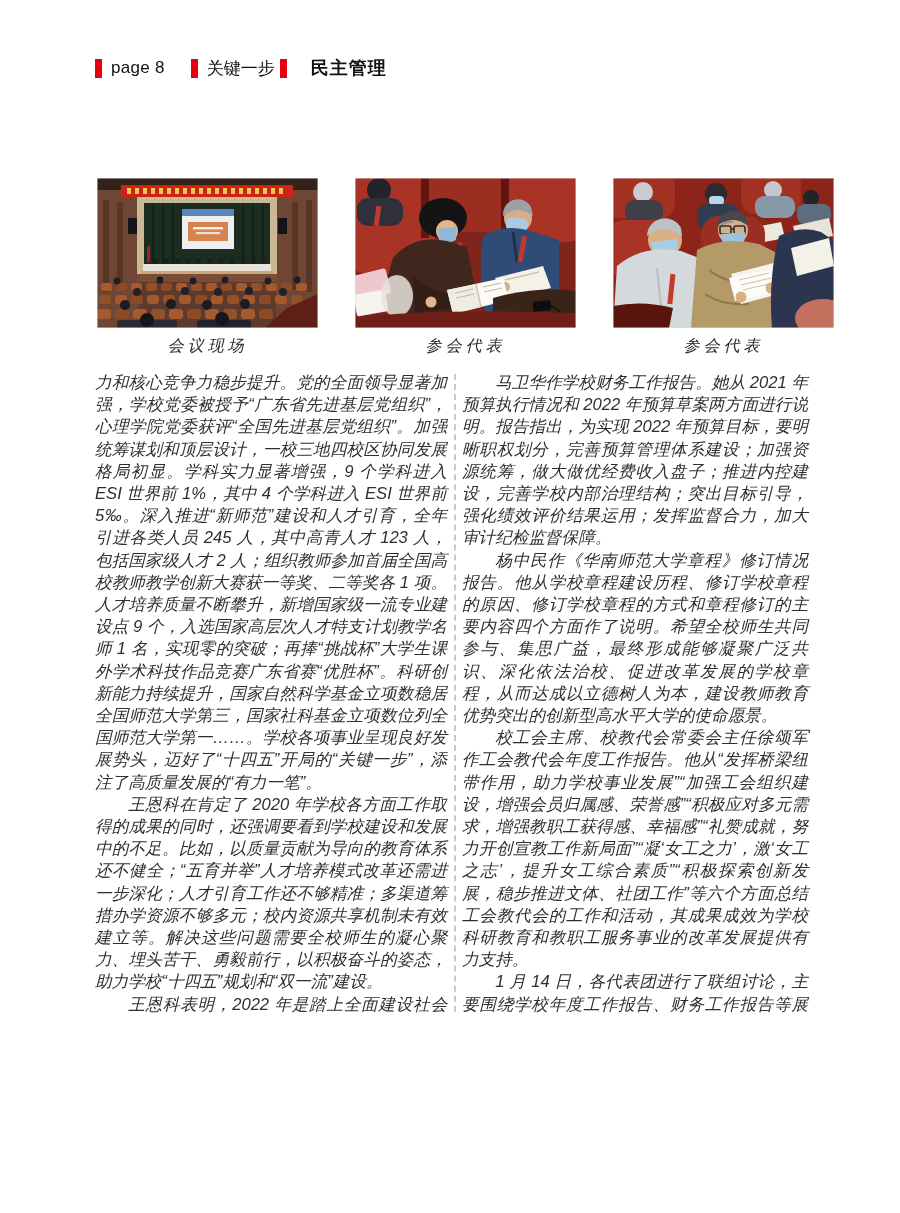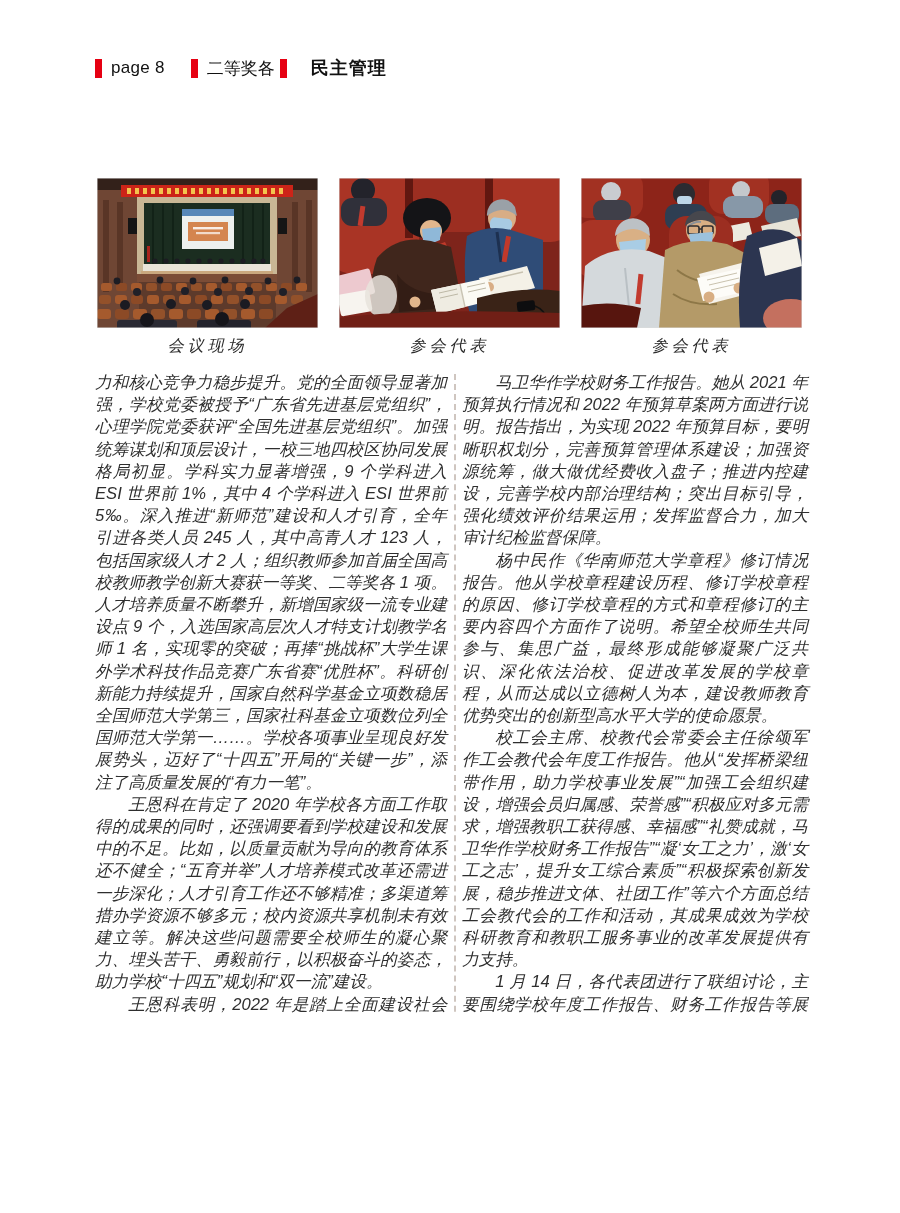--- a/index.html
+++ b/index.html
@@ -13,21 +13,21 @@
   .page { position:relative; width:900px; height:1014px; background:#fff; overflow:hidden; }
 
   
   .header { position:absolute; left:95px; top:57px; display:flex; align-items:center; height:22px; }
   .tick { width:7px; height:19px; background:var(--red); flex:0 0 auto; }
   .hdr-page { font-size:17px; color:#111; margin:0 26px 0 9px; letter-spacing:.3px; }
   .hdr-sec1 { font-size:17px; color:#111; margin:0 5px 0 9px; }
   .hdr-sec2 { font-size:18px; font-weight:bold; color:#111; margin-left:8px; letter-spacing:1px;padding-left:16px; }
 
   
-  .photos { position:absolute; left:97px; top:178px; display:flex; gap:21px; }
+  .photos { position:absolute; left:97px; top:178px; display:flex; gap:37px; }
   figure { margin:0; width:221px; }
   svg.photo { display:block; width:221px; height:150px; }
   figcaption {
     text-align:center; margin-top:8px;
     font-family:"DejaVu Serif","Liberation Serif",serif;
     font-style:italic; font-size:16px; color:#2c2c2c; letter-spacing:4px;
   }
 
   
   .article { position:absolute; left:95px; top:372px; width:714px; display:flex; }
@@ -44,21 +44,21 @@
 </style>
 </head>
 <body>
 
 <div class="page">
 
   <div class="header">
     <span class="tick"></span>
     <span class="hdr-page">page 8</span>
     <span class="tick"></span>
-    <span class="hdr-sec1">二等奖各</span>
+    <span class="hdr-sec1">关键一步</span>
     <span class="tick"></span>
     <span class="hdr-sec2">民主管理</span>
   </div>
 
   <div class="photos">
 
     <figure>
       <svg class="photo" viewBox="0 0 221 150" aria-hidden="true">
         <rect width="221" height="150" fill="#5d3a2b"></rect>
         <rect width="221" height="15" fill="#33211a"></rect>
@@ -308,20 +308,20 @@
   <div class="article">
     <div class="col-left">
       <p>力和核心竞争力稳步提升。党的全面领导显著加强，学校党委被授予“广东省先进基层党组织”，心理学院党委获评“全国先进基层党组织”。加强统筹谋划和顶层设计，一校三地四校区协同发展格局初显。学科实力显著增强，9 个学科进入 ESI 世界前 1%，其中 4 个学科进入 ESI 世界前 5‰。深入推进“新师范”建设和人才引育，全年引进各类人员 245 人，其中高青人才 123 人，包括国家级人才 2 人；组织教师参加首届全国高校教师教学创新大赛获一等奖、二等奖各 1 项。人才培养质量不断攀升，新增国家级一流专业建设点 9 个，入选国家高层次人才特支计划教学名师 1 名，实现零的突破；再捧“挑战杯”大学生课外学术科技作品竞赛广东省赛“优胜杯”。科研创新能力持续提升，国家自然科学基金立项数稳居全国师范大学第三，国家社科基金立项数位列全国师范大学第一……。学校各项事业呈现良好发展势头，迈好了“十四五”开局的“关键一步”，添注了高质量发展的“有力一笔”。</p>
       <p class="indent">王恩科在肯定了 2020 年学校各方面工作取得的成果的同时，还强调要看到学校建设和发展中的不足。比如，以质量贡献为导向的教育体系还不健全；“五育并举”人才培养模式改革还需进一步深化；人才引育工作还不够精准；多渠道筹措办学资源不够多元；校内资源共享机制未有效建立等。解决这些问题需要全校师生的凝心聚力、埋头苦干、勇毅前行，以积极奋斗的姿态，助力学校“十四五”规划和“双一流”建设。</p>
       <p class="indent">王恩科表明，2022 年是踏上全面建设社会主义现代化国家、向第二个百年奋斗目标进军新征程的重要一年，也是学校“十四五”规划和“双一流”建设深度铺陈、全面推进高质量发展至关重要的一年。学校须以习近平新时代中国特色社会主义思想为指导，坚持和加强党的全面领导，贯彻党的教育方针，以立德树人为根本，以高质量发展为主题，以教师教育和“双一流”建设为主线，以“两高两化”为驱动，以改革创新为突破，坚持质量为先、人才为本、特色鲜明、协调发展，大力推进治理</p>
     </div>
     <div class="divider"></div>
     <div class="col-right">
       <p class="indent">马卫华作学校财务工作报告。她从 2021 年预算执行情况和 2022 年预算草案两方面进行说明。报告指出，为实现 2022 年预算目标，要明晰职权划分，完善预算管理体系建设；加强资源统筹，做大做优经费收入盘子；推进内控建设，完善学校内部治理结构；突出目标引导，强化绩效评价结果运用；发挥监督合力，加大审计纪检监督保障。</p>
       <p class="indent">杨中民作《华南师范大学章程》修订情况报告。他从学校章程建设历程、修订学校章程的原因、修订学校章程的方式和章程修订的主要内容四个方面作了说明。希望全校师生共同参与、集思广益，最终形成能够凝聚广泛共识、深化依法治校、促进改革发展的学校章程，从而达成以立德树人为本，建设教师教育优势突出的创新型高水平大学的使命愿景。</p>
-      <p class="indent">校工会主席、校教代会常委会主任徐颂军作工会教代会年度工作报告。他从“发挥桥梁纽带作用，助力学校事业发展”“加强工会组织建设，增强会员归属感、荣誉感”“积极应对多元需求，增强教职工获得感、幸福感”“礼赞成就，马卫华作学校财务工作报告”“凝‘女工之力’，激‘女工之志’，提升女工综合素质”“积极探索创新发展，稳步推进文体、社团工作”等六个方面总结工会教代会的工作和活动，其成果成效为学校科研教育和教职工服务事业的改革发展提供有力支持。</p>
+      <p class="indent">校工会主席、校教代会常委会主任徐颂军作工会教代会年度工作报告。他从“发挥桥梁纽带作用，助力学校事业发展”“加强工会组织建设，增强会员归属感、荣誉感”“积极应对多元需求，增强教职工获得感、幸福感”“礼赞成就，努力开创宣教工作新局面”“凝‘女工之力’，激‘女工之志’，提升女工综合素质”“积极探索创新发展，稳步推进文体、社团工作”等六个方面总结工会教代会的工作和活动，其成果成效为学校科研教育和教职工服务事业的改革发展提供有力支持。</p>
       <p class="indent">1 月 14 日，各代表团进行了联组讨论，主要围绕学校年度工作报告、财务工作报告等展开讨论；全体在校校领导分别参加了 8 场联组讨论会，与代表们共同探讨学校发展的良策。校工会将及时整理汇总各代表团提出的意见和建议，提交学校领导、党办校办及相关职能部处。</p>
     </div>
   </div>
 
   <div class="end-bar"></div>
 
 </div>
 
 </body></html>

